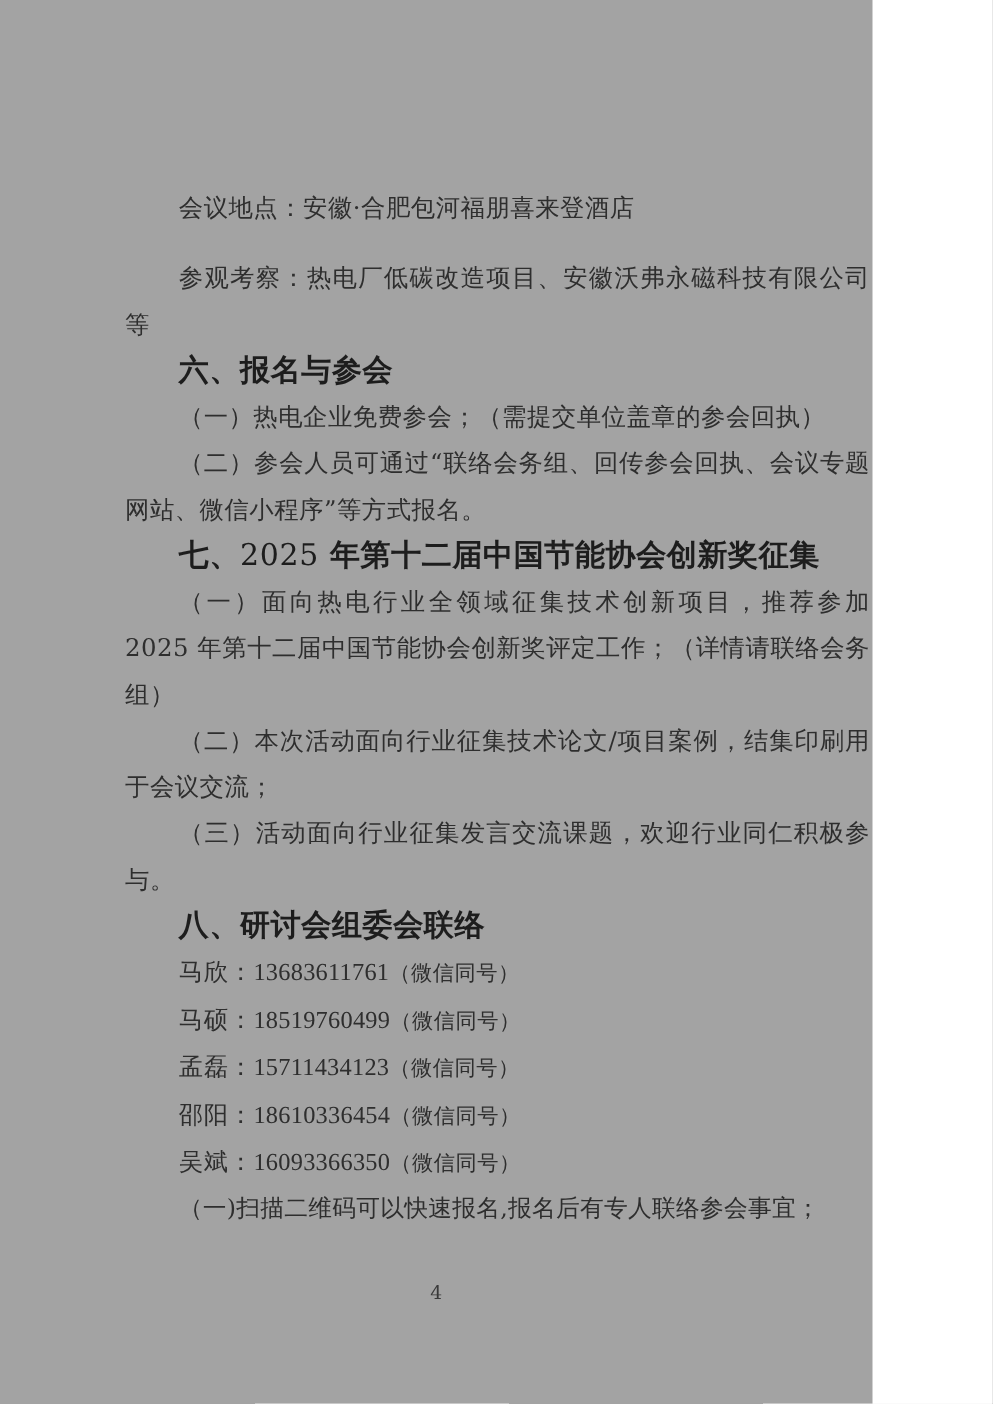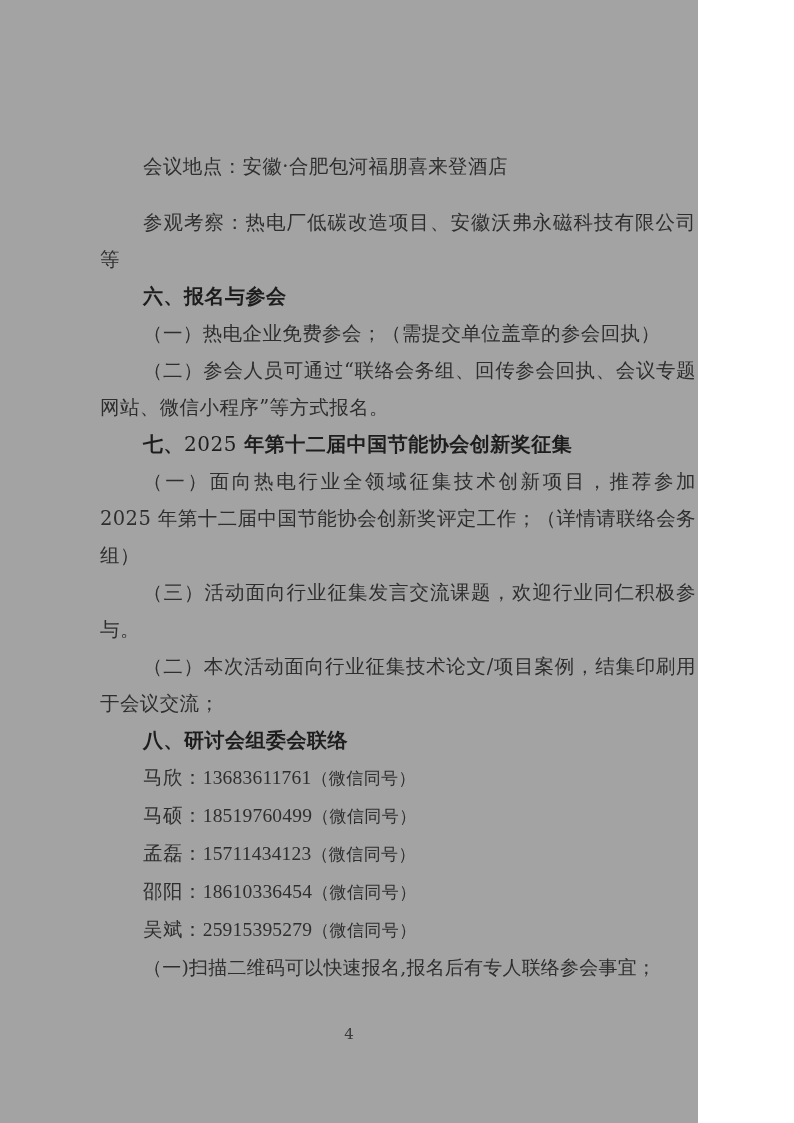--- a/index.html
+++ b/index.html
@@ -48,21 +48,21 @@
     text-align: justify;
     text-justify: inter-character;
     color: #2e2e2e;
     margin: 0;
   }
 
   
   .heading {
     font-family: "DejaVu Sans", "Liberation Sans", sans-serif;
     font-weight: bold;
-    font-size: 20px;
+    font-size: 24px;
     line-height: 37px;
     letter-spacing: 0.5px;
     text-indent: 43px;
     color: #1d1d1d;
     margin: 0;
   }
   .heading .num-serif {
     font-family: "DejaVu Serif", "Liberation Serif", serif;
     font-weight: normal;
   }
@@ -125,35 +125,35 @@
     <p class="heading">六、报名与参会</p>
 
     <p class="para">（一）热电企业免费参会；（需提交单位盖章的参会回执）</p>
 
     <p class="para">（二）参会人员可通过“联络会务组、回传参会回执、会议专题网站、微信小程序”等方式报名。</p>
 
     <p class="heading"><span>七、</span><span class="num-serif">2025</span><span> 年第十二届中国节能协会创新奖征集</span></p>
 
     <p class="para">（一）面向热电行业全领域征集技术创新项目，推荐参加 2025 年第十二届中国节能协会创新奖评定工作；（详情请联络会务组）</p>
 
+    <p class="para">（二）本次活动面向行业征集技术论文/项目案例，结集印刷用于会议交流；</p>
+
     <p class="para">（三）活动面向行业征集发言交流课题，欢迎行业同仁积极参与。</p>
-
-    <p class="para">（二）本次活动面向行业征集技术论文/项目案例，结集印刷用于会议交流；</p>
 
     <p class="heading">八、研讨会组委会联络</p>
 
     <p class="contact"><span>马欣：</span><span class="phone">13683611761</span><span class="wx">（微信同号）</span></p>
 
     <p class="contact"><span>马硕：</span><span class="phone">18519760499</span><span class="wx">（微信同号）</span></p>
 
     <p class="contact"><span>孟磊：</span><span class="phone">15711434123</span><span class="wx">（微信同号）</span></p>
 
     <p class="contact"><span>邵阳：</span><span class="phone">18610336454</span><span class="wx">（微信同号）</span></p>
 
-    <p class="contact"><span>吴斌：</span><span class="phone">25915395279</span><span class="wx">（微信同号）</span></p>
+    <p class="contact"><span>吴斌：</span><span class="phone">16093366350</span><span class="wx">（微信同号）</span></p>
 
     <p class="note">（一)扫描二维码可以快速报名,报名后有专人联络参会事宜；</p>
 
 
   </div>
 
   <div class="footer">
     <span class="pageno">4</span>
   </div>
 

